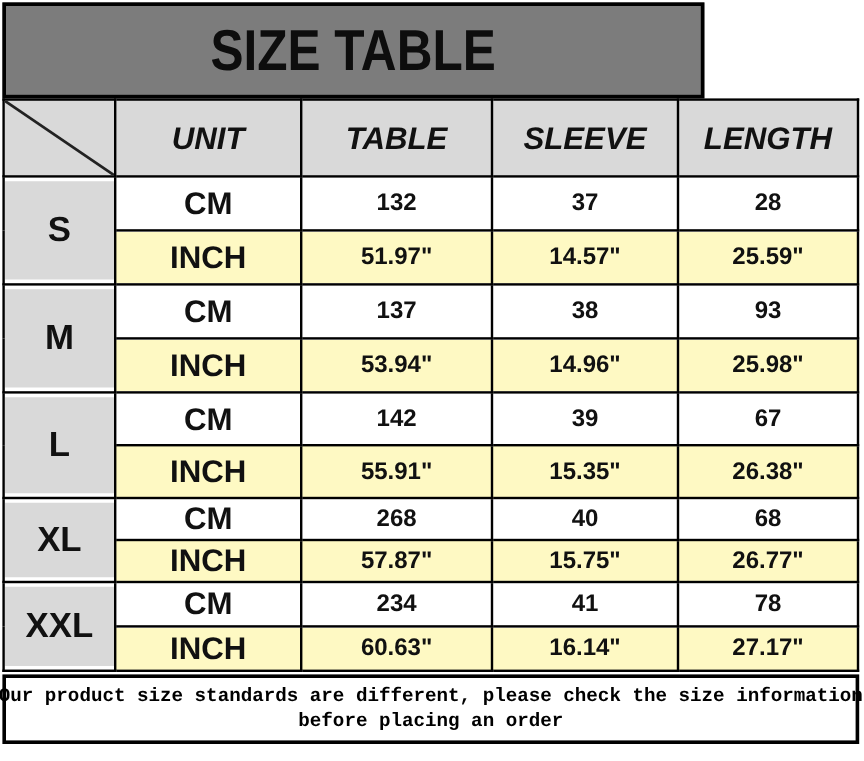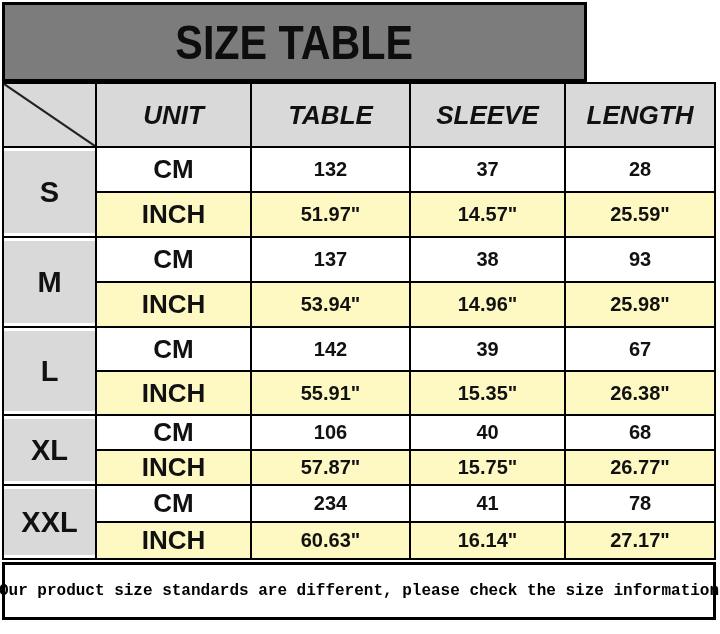--- a/index.html
+++ b/index.html
@@ -164,21 +164,21 @@
     <tr class="inch-row r-med">
       <td class="unit-cell">INCH</td>
       <td class="value-cell">55.91"</td>
       <td class="value-cell">15.35"</td>
       <td class="value-cell">26.38"</td>
     </tr>
 
     <tr class="cm-row r-short">
       <th class="size-cell" rowspan="2">XL</th>
       <td class="unit-cell">CM</td>
-      <td class="value-cell">106</td>
+      <td class="value-cell">268</td>
       <td class="value-cell">40</td>
       <td class="value-cell">68</td>
     </tr>
     <tr class="inch-row r-short">
       <td class="unit-cell">INCH</td>
       <td class="value-cell">57.87"</td>
       <td class="value-cell">15.75"</td>
       <td class="value-cell">26.77"</td>
     </tr>
 
@@ -193,15 +193,16 @@
       <td class="unit-cell">INCH</td>
       <td class="value-cell">60.63"</td>
       <td class="value-cell">16.14"</td>
       <td class="value-cell">27.17"</td>
     </tr>
   </tbody>
     </table>
 
   <div class="footer-note">
     <span>Our product size standards are different, please check the size information</span>
+    <span>before placing an order</span>
   </div>
 
 </div>
 
 </body></html>

